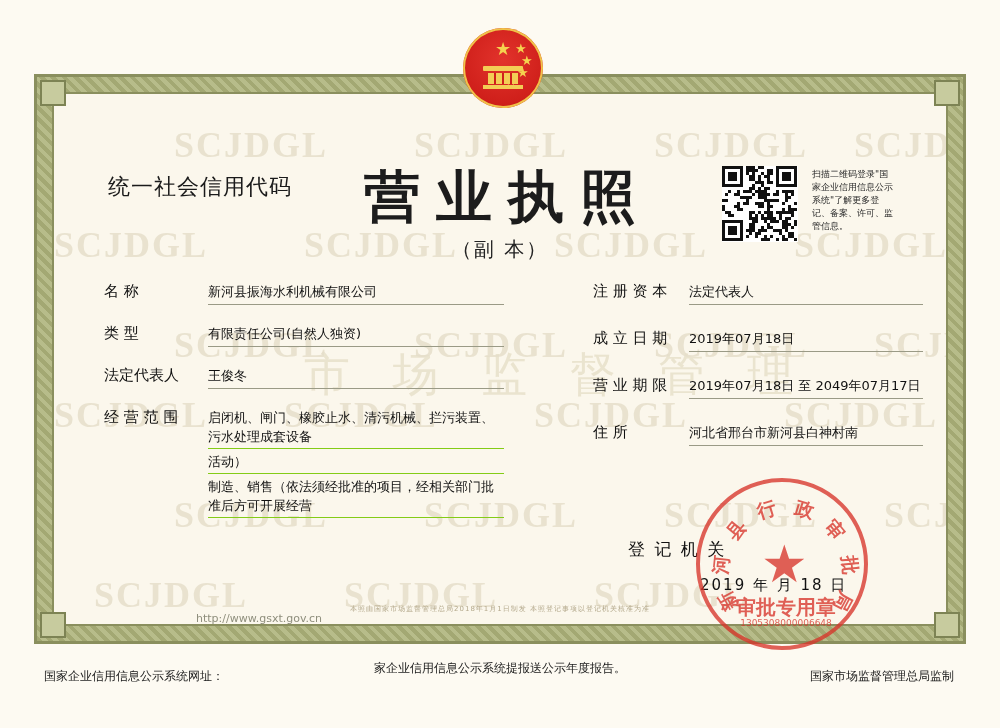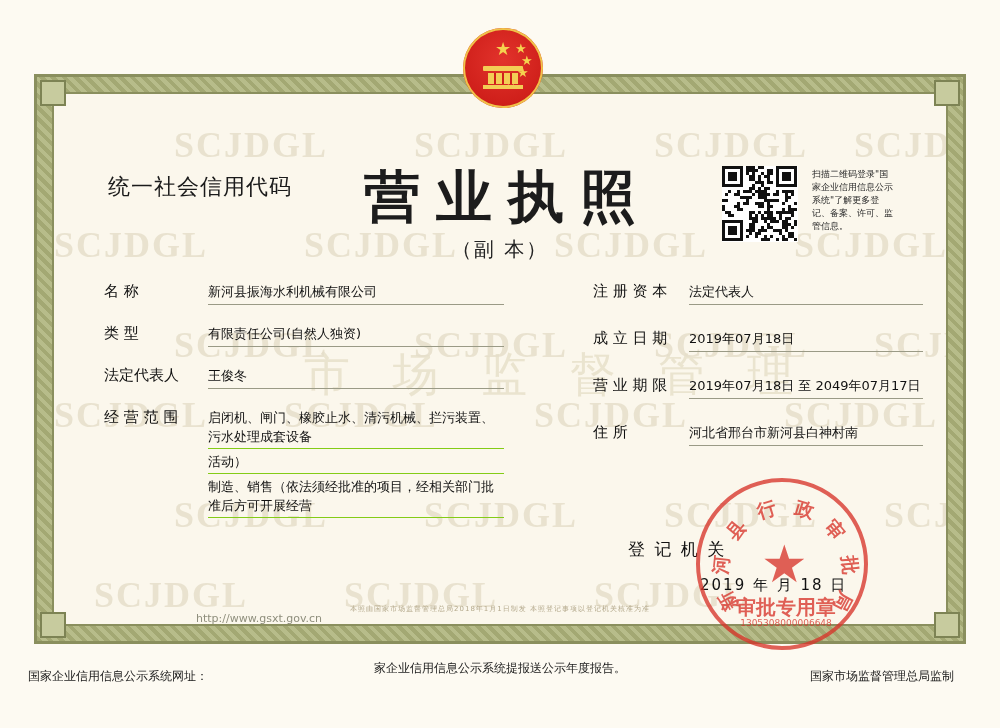--- a/index.html
+++ b/index.html
@@ -328,21 +328,21 @@
     position: absolute;
     left: 196px; top: 612px;
     font-size: 11px;
     color: #8e8e7c;
     font-family: "DejaVu Sans", sans-serif;
   }
 
   
   .footer-left {
     position: absolute;
-    left: 28px; top: 668px;
+    left: 44px; top: 668px;
     font-size: 12px;
     color: #1a1a1a;
     font-family: "DejaVu Sans", sans-serif;
   }
   .footer-center {
     position: absolute;
     left: 0; top: 660px;
     width: 1000px;
     text-align: center;
     font-size: 12px;

